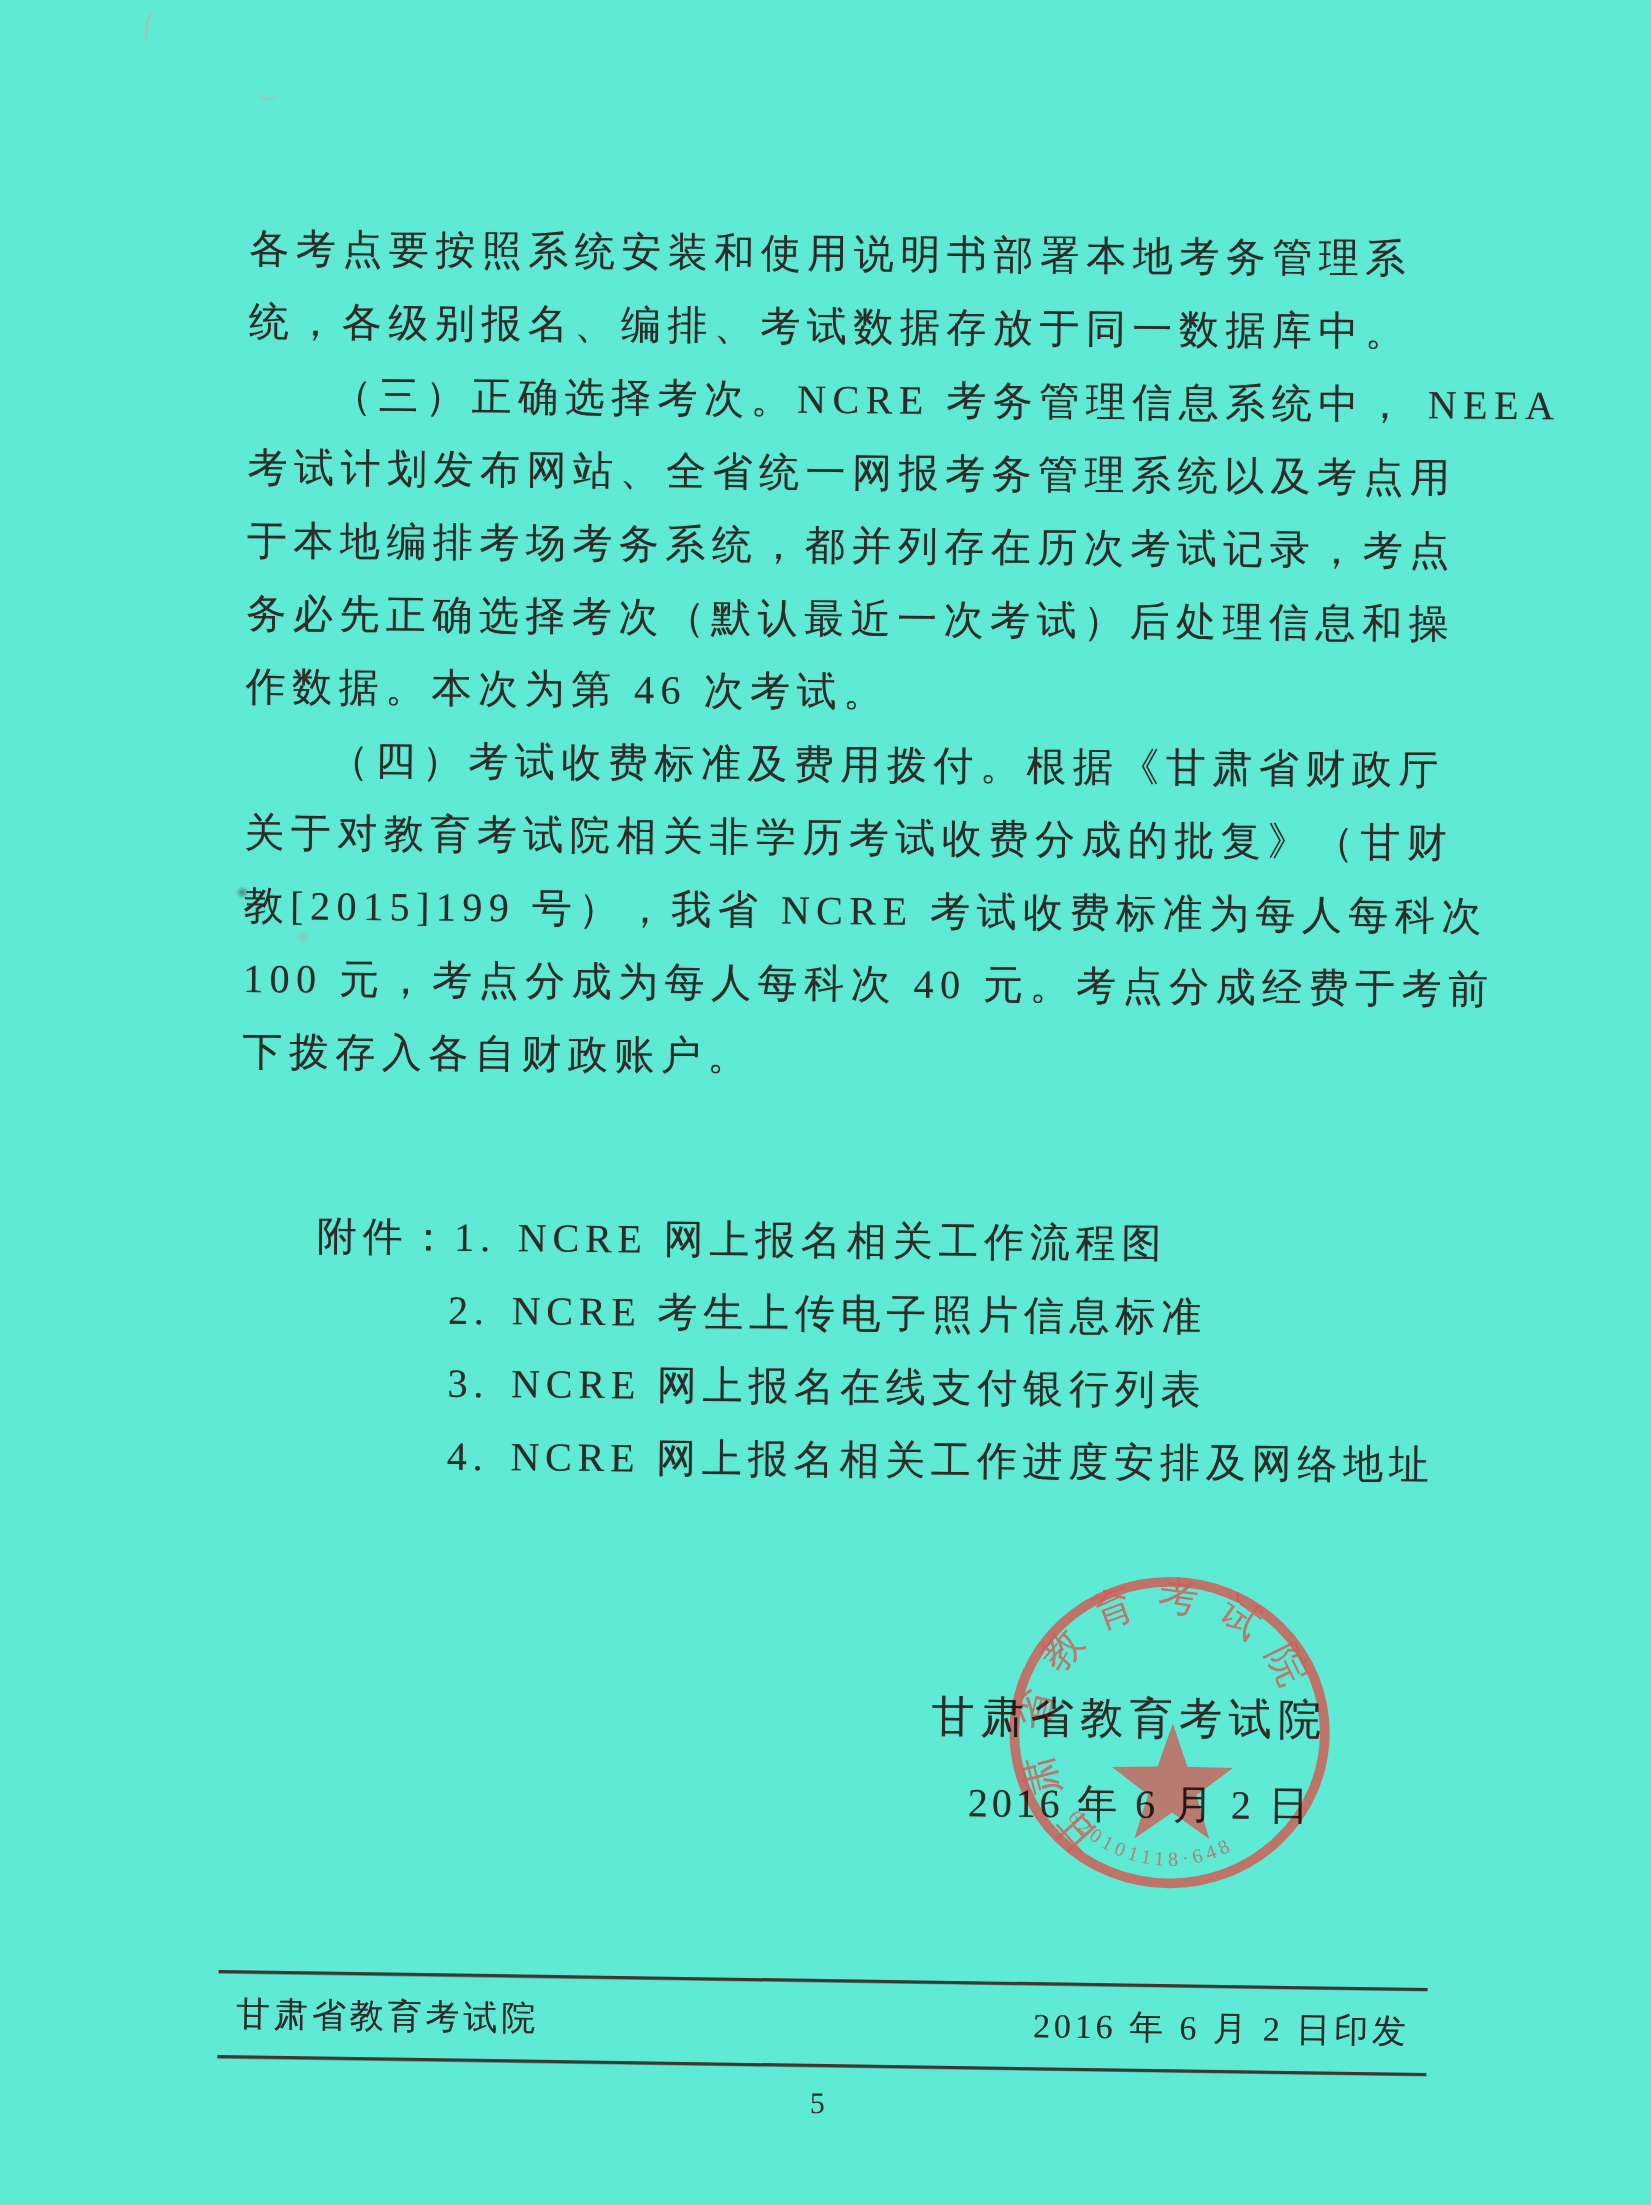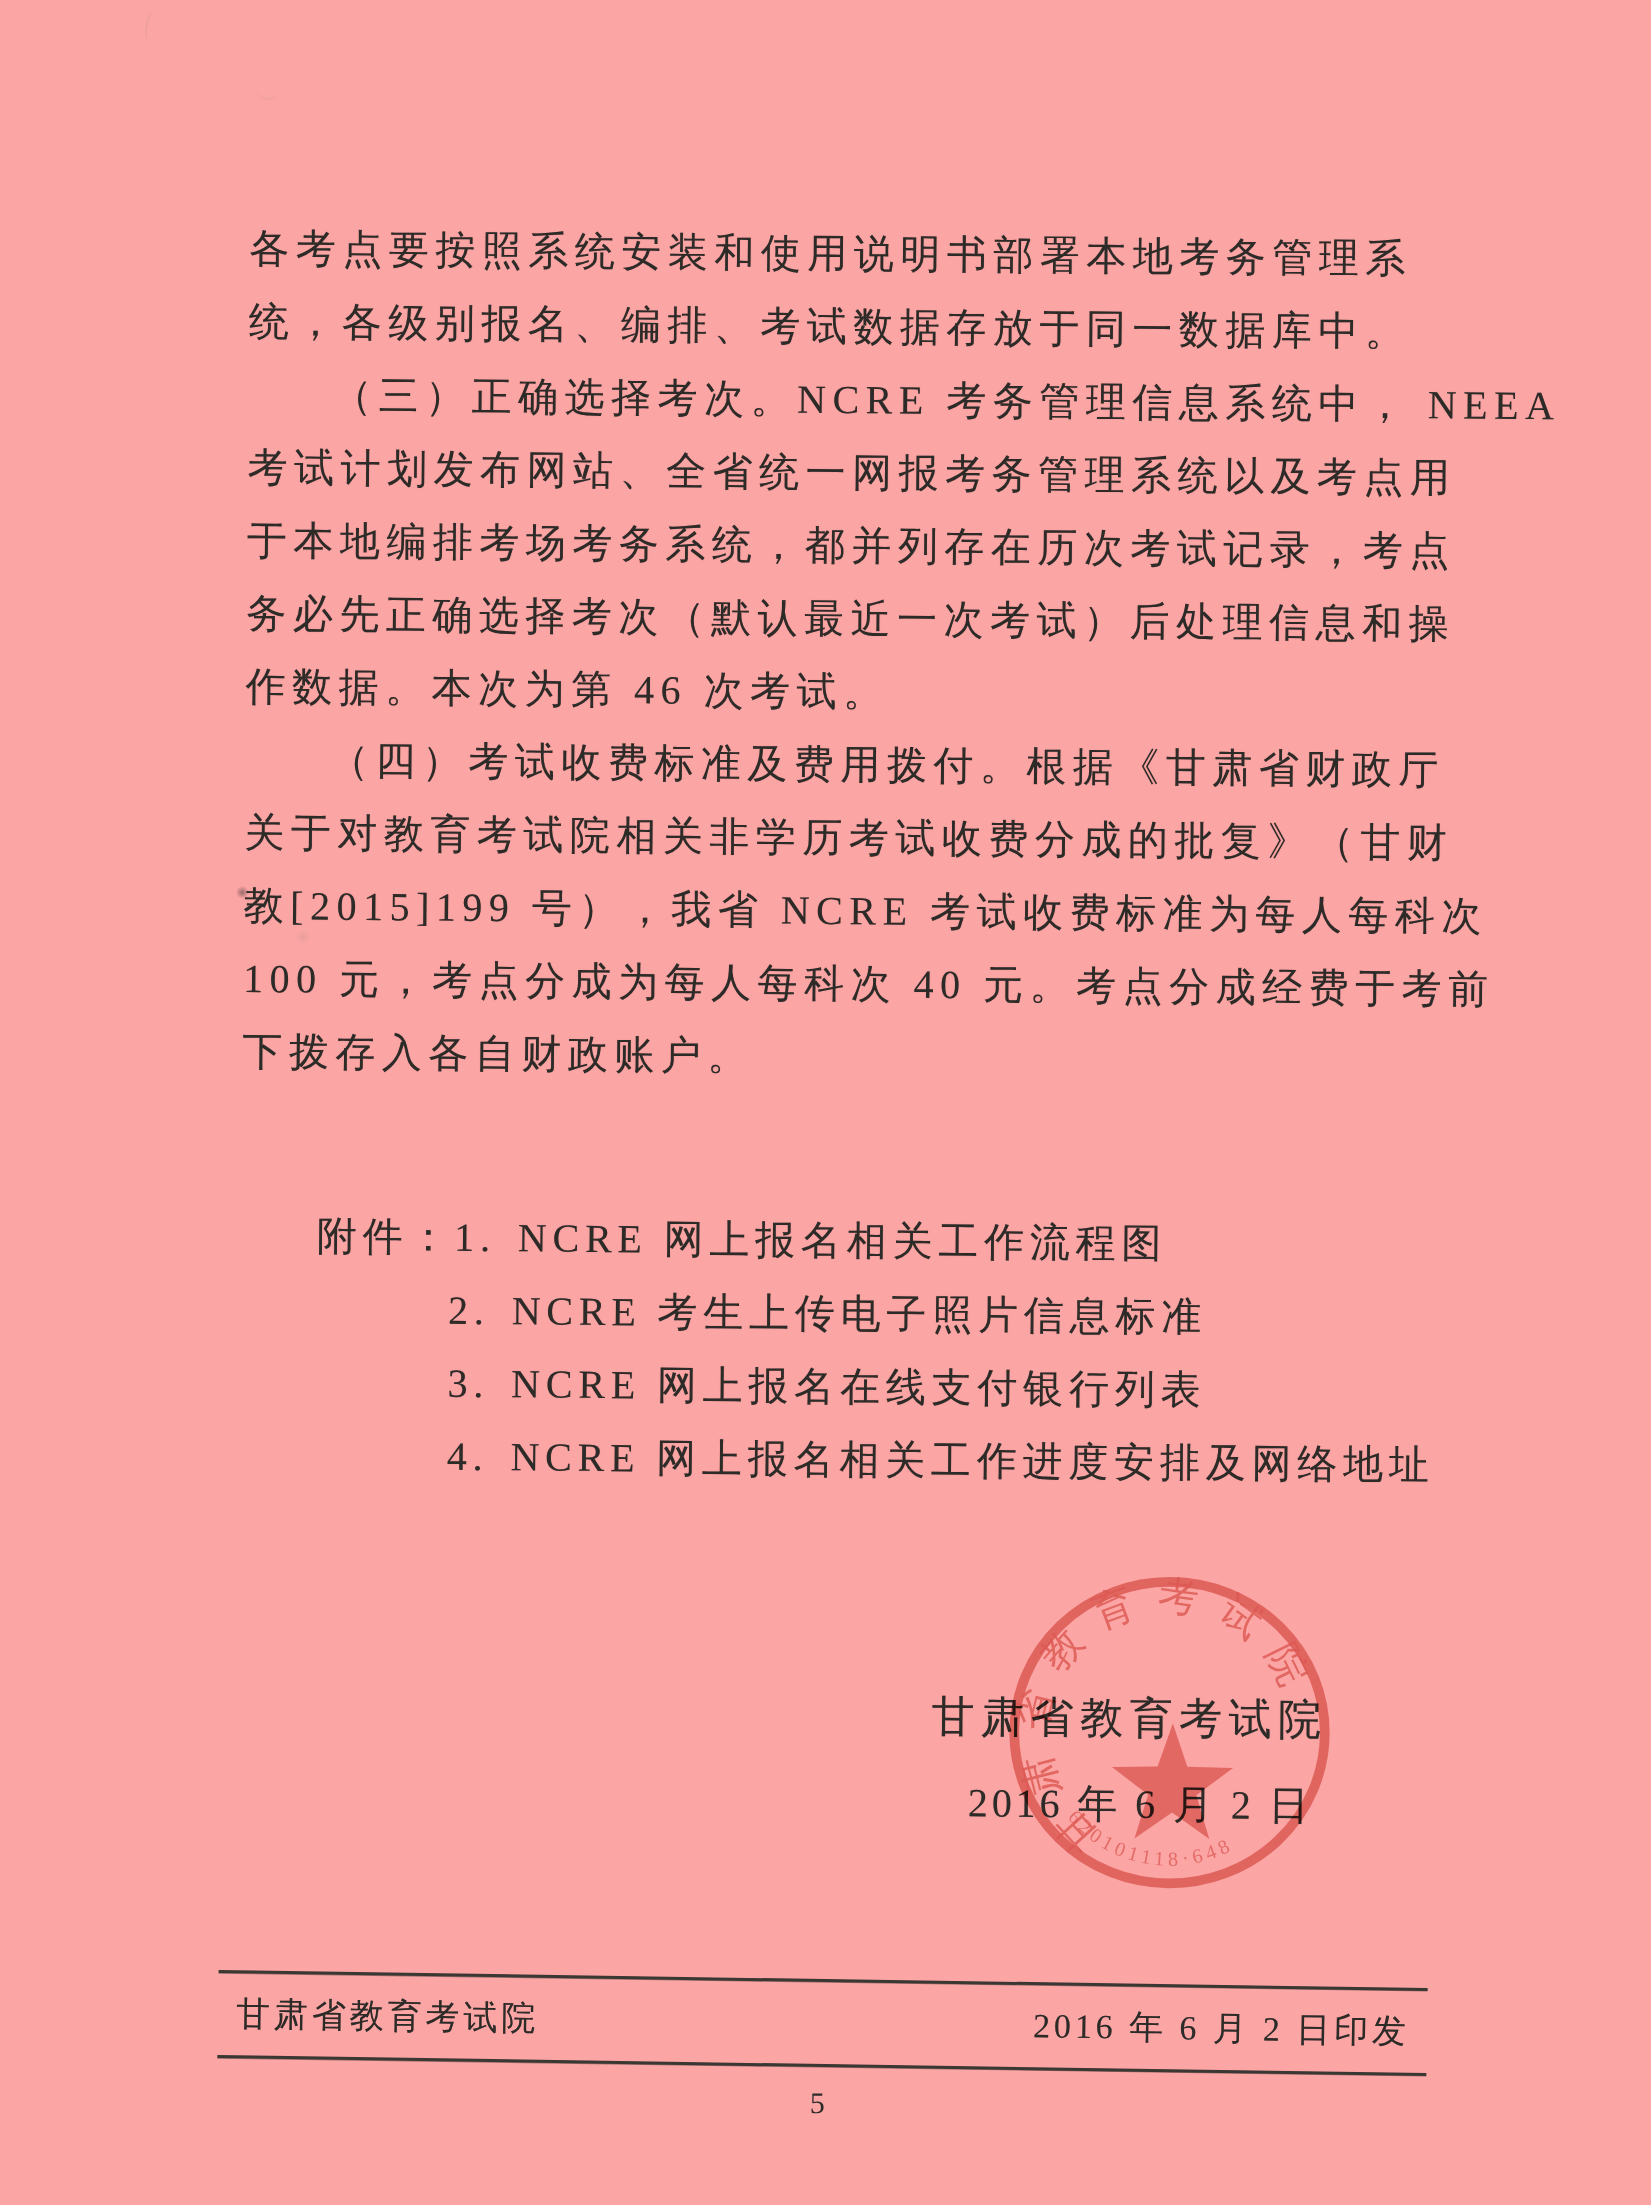--- a/index.html
+++ b/index.html
@@ -1,20 +1,20 @@
 <!DOCTYPE html>
 <html lang="zh" style="font-size:10.4px"><head>
 <meta charset="utf-8">
 <title>扫描公文 第5页</title>
 <style>
   html,body{margin:0;padding:0;background:#888;}
   .page{
     position:relative;
     width:1652px;height:2205px;
-    background:#fca5a5;
+    background:#5eead4;
     overflow:hidden;
     font-family:"Liberation Serif","DejaVu Serif",serif;
     color:#2d2b28;
   }
   .scan-tilt{
     position:absolute;inset:0;
     transform:rotate(0.5deg);
     transform-origin:826px 1104px;
   }
   

